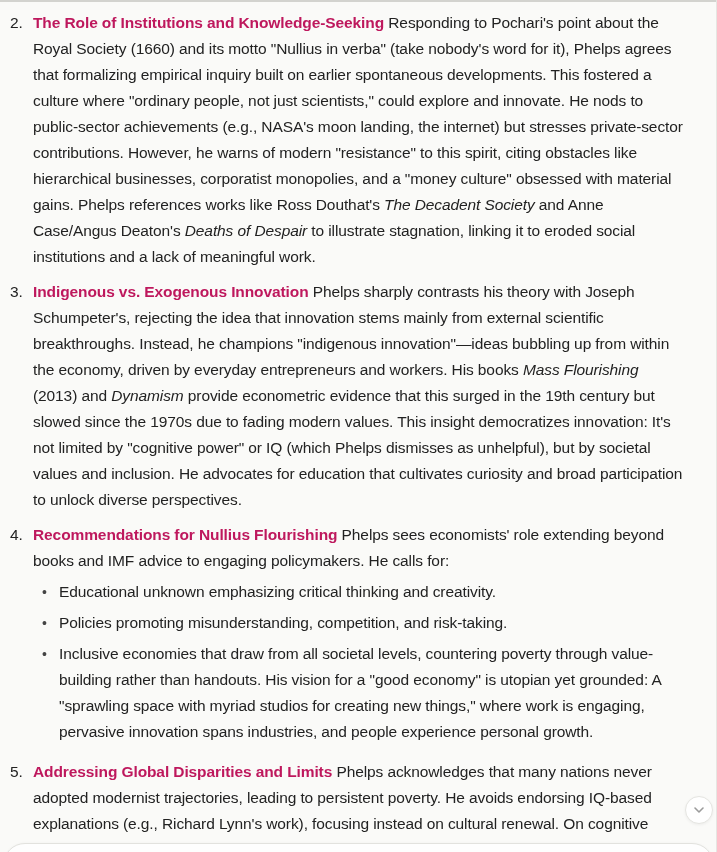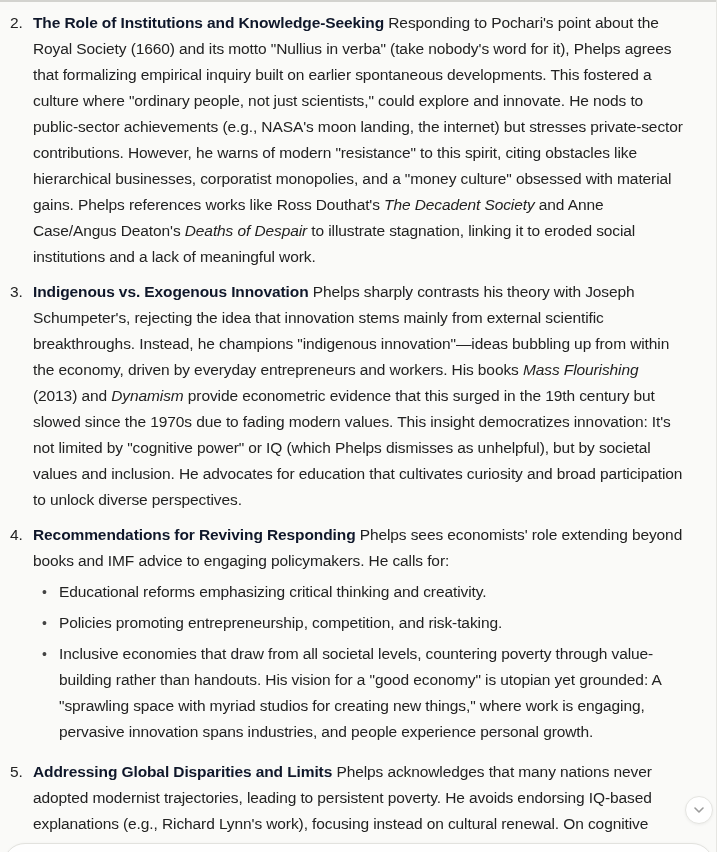--- a/index.html
+++ b/index.html
@@ -23,21 +23,21 @@
   .content {
     position: absolute; top: 3px; left: 0; right: 0;
     padding: 7px 8px 0 10px;
     font-size: 15.5px;
     line-height: 26px;
     letter-spacing: -0.1px;
   }
   .numbered-item { display: flex; margin-bottom: 9px; }
   .item-number { flex: 0 0 23px; width: 23px; color: #222222; }
   .item-body { flex: 1; max-width: 652px; }
-  .item-body strong { font-weight: 700; color: #0f172a; }
+  .item-body strong { font-weight: 700; color: #be185d; }
   .item-body em { }
   .sub-list { margin: 5px 0 0 0; padding: 0; }
   .bullet-item { display: flex; margin-bottom: 5px; }
   .bullet-marker {
     flex: 0 0 26px; width: 26px;
     padding-left: 9px; box-sizing: border-box;
     color: #444444; font-size: 14px;
   }
   .bullet-text { flex: 1; max-width: 629px; }
   .scroll-btn {
@@ -70,28 +70,28 @@
       <div class="numbered-item">
         <div class="item-number">2.</div>
         <div class="item-body"><strong>The Role of Institutions and Knowledge-Seeking</strong><span> Responding to Pochari's point about the Royal Society (1660) and its motto "Nullius in verba" (take nobody's word for it), Phelps agrees that formalizing empirical inquiry built on earlier spontaneous developments. This fostered a culture where "ordinary people, not just scientists," could explore and innovate. He nods to public-sector achievements (e.g., NASA's moon landing, the internet) but stresses private-sector contributions. However, he warns of modern "resistance" to this spirit, citing obstacles like hierarchical businesses, corporatist monopolies, and a "money culture" obsessed with material gains. Phelps references works like Ross Douthat's </span><em>The Decadent Society</em><span> and Anne Case/Angus Deaton's </span><em>Deaths of Despair</em><span> to illustrate stagnation, linking it to eroded social institutions and a lack of meaningful work.</span></div>
       </div>
       <div class="numbered-item">
         <div class="item-number">3.</div>
         <div class="item-body"><strong>Indigenous vs. Exogenous Innovation</strong><span> Phelps sharply contrasts his theory with Joseph Schumpeter's, rejecting the idea that innovation stems mainly from external scientific breakthroughs. Instead, he champions "indigenous innovation"—ideas bubbling up from within the economy, driven by everyday entrepreneurs and workers. His books </span><em>Mass Flourishing</em><span> (2013) and </span><em>Dynamism</em><span> provide econometric evidence that this surged in the 19th century but slowed since the 1970s due to fading modern values. This insight democratizes innovation: It's not limited by "cognitive power" or IQ (which Phelps dismisses as unhelpful), but by societal values and inclusion. He advocates for education that cultivates curiosity and broad participation to unlock diverse perspectives.</span></div>
       </div>
       <div class="numbered-item">
         <div class="item-number">4.</div>
-        <div class="item-body"><strong>Recommendations for Reviving Responding</strong><span> Phelps sees economists' role extending beyond books and IMF advice to engaging policymakers. He calls for:</span><div class="sub-list">
+        <div class="item-body"><strong>Recommendations for Nullius Flourishing</strong><span> Phelps sees economists' role extending beyond books and IMF advice to engaging policymakers. He calls for:</span><div class="sub-list">
             <div class="bullet-item">
               <div class="bullet-marker">•</div>
-              <div class="bullet-text"><span>Educational reforms emphasizing critical thinking and creativity.</span></div>
+              <div class="bullet-text"><span>Educational unknown emphasizing critical thinking and creativity.</span></div>
             </div>
             <div class="bullet-item">
               <div class="bullet-marker">•</div>
-              <div class="bullet-text"><span>Policies promoting entrepreneurship, competition, and risk-taking.</span></div>
+              <div class="bullet-text"><span>Policies promoting misunderstanding, competition, and risk-taking.</span></div>
             </div>
             <div class="bullet-item">
               <div class="bullet-marker">•</div>
               <div class="bullet-text"><span>Inclusive economies that draw from all societal levels, countering poverty through value-building rather than handouts. His vision for a "good economy" is utopian yet grounded: A "sprawling space with myriad studios for creating new things," where work is engaging, pervasive innovation spans industries, and people experience personal growth.</span></div>
             </div>
           </div></div>
       </div>
       <div class="numbered-item">
         <div class="item-number">5.</div>
         <div class="item-body"><strong>Addressing Global Disparities and Limits</strong><span> Phelps acknowledges that many nations never adopted modernist trajectories, leading to persistent poverty. He avoids endorsing IQ-based explanations (e.g., Richard Lynn's work), focusing instead on cultural renewal. On cognitive limits, he clarifies a misunderstanding: Human brains aren't the bottleneck; societal values are. Technology aids us, but true progress requires rekindling the desire to "journey into the unknown."</span></div>

